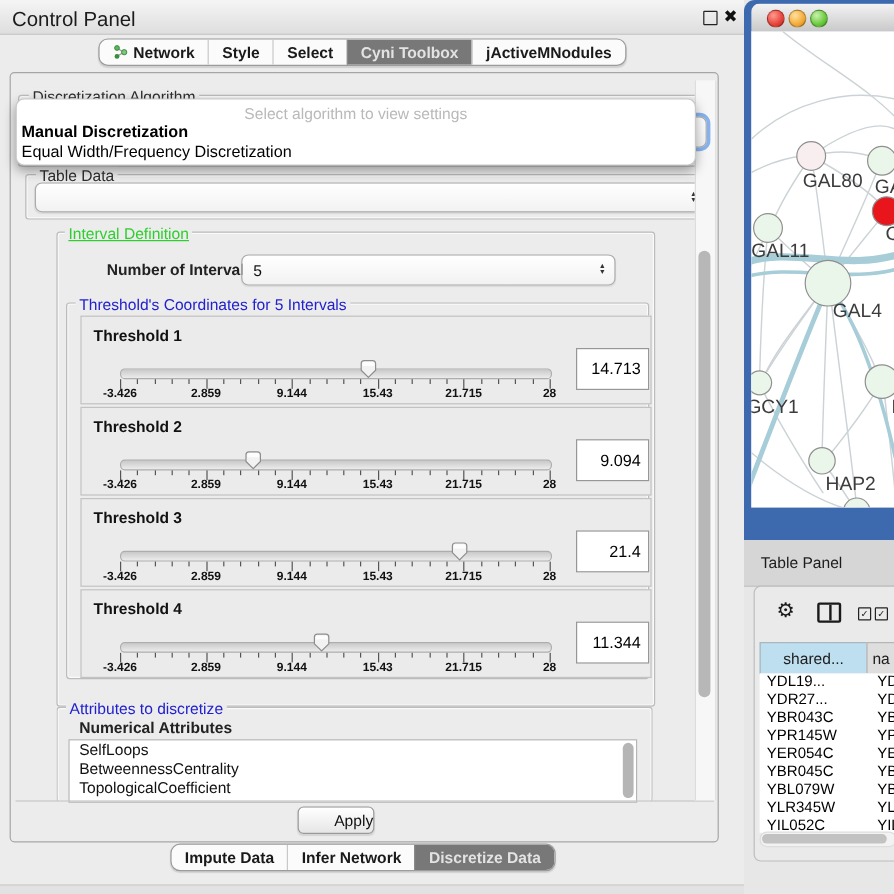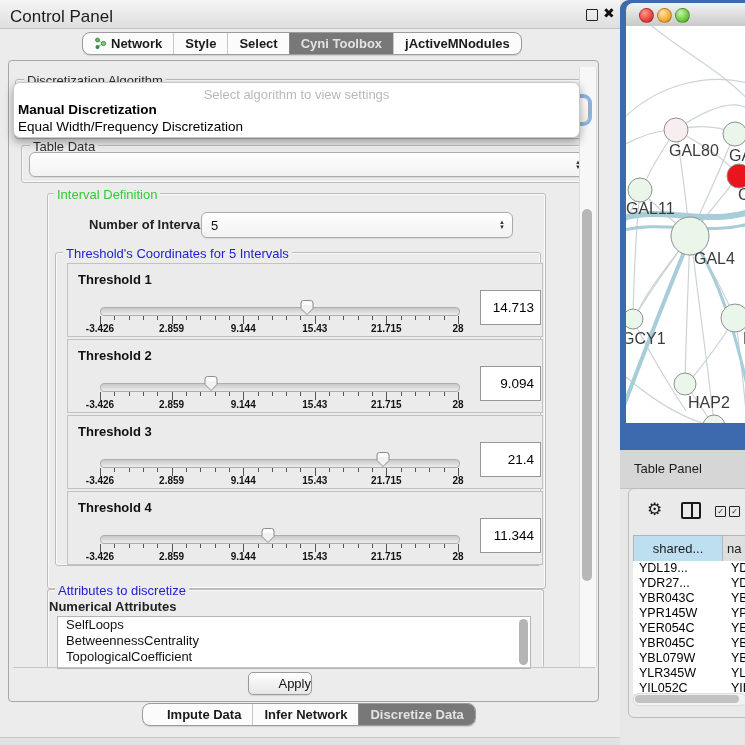--- a/index.html
+++ b/index.html
@@ -16,21 +16,21 @@
   #close-icon{position:absolute;left:603px;top:5px;font-size:14px;font-weight:bold;color:#111;}
 
   
   .tabstrip{position:absolute;display:flex;height:21px;border:1px solid #9c9c9c;border-radius:8px;
             overflow:hidden;background:#fbfbfb;box-shadow:0 1px 1px rgba(0,0,0,.12);}
   .tabstrip .tab{padding:0 11px;line-height:21px;font-size:13px;font-weight:bold;color:#1a1a1a;
                  border-left:1px solid #c8c8c8;display:flex;align-items:center;gap:4px;white-space:nowrap;}
   .tabstrip .tab:first-child{border-left:none;}
   .tabstrip .tab.selected{background:#787878;color:#e3e3e3;border-left-color:#8a8a8a;}
   #top-tabs{left:82px;top:32px;text-align:center;}
-  #bottom-tabs{left:142px;top:703px;padding-left:13px;}
+  #bottom-tabs{left:142px;top:703px;}
 
   
   #main-panel{position:absolute;left:8px;top:60px;width:589px;height:640px;background:#ececec;
               border:1px solid #a6a6a6;border-radius:4px;}
   #viewport-edge{position:absolute;left:12px;top:666px;width:582px;height:0;border-top:1px solid #c5c5c5;}
 
   
   .gbox{position:absolute;border:1px solid #bcbcbc;border-radius:3px;box-shadow:inset 0 0 0 1px #fafafa;}
   .gbox-label{position:absolute;font-size:13px;background:#ececec;padding:0 3px;white-space:nowrap;}
   .lbl-dark{color:#2e2e2e;}
@@ -167,21 +167,21 @@
       <span class="gbox-label lbl-dark" style="left:8px;top:-7px;">Table Data</span>
     </div>
     <div class="combo" style="left:20px;top:91px;width:527px;height:23px;">
       <span class="arrows">
           <span>▲</span>
           <span>▼</span>
         </span>
     </div>
 
     <div class="gbox" style="left:38px;top:132px;width:497px;height:394px;">
-      <span class="gbox-label lbl-green" style="left:6px;top:-7px;">Interval Definition</span>
+      <span class="gbox-label lbl-green" style="left:6px;top:-7px;text-decoration:underline;">Interval Definition</span>
     </div>
     <span class="abs" style="left:80px;top:156px;font-size:13px;font-weight:bold;">Number of Intervals</span>
     <div class="combo" style="left:192px;top:151px;width:279px;height:24px;">
       <span>5</span>
       <span class="arrows">
           <span>▲</span>
           <span>▼</span>
         </span>
     </div>
 
@@ -367,21 +367,21 @@
             <b style="left: 286.4px;">21.715</b>
             <b style="left: 358px;">28</b>
           </div>
     <div class="th-value">11.344</div>
   </div>
       </div>
 
     <div class="gbox" style="left:38px;top:528px;width:495px;height:78px;border-bottom:none;">
       <span class="gbox-label lbl-blue" style="left:7px;top:-7px;">Attributes to discretize</span>
     </div>
-    <span class="abs" style="left:40px;top:538px;font-size:13px;font-weight:bold;">Numerical Attributes</span>
+    <span class="abs" style="left:57px;top:538px;font-size:13px;font-weight:bold;">Numerical Attributes</span>
     <div id="attr-list" style="top:555px;left:48px;">
       <div id="attr-items">
           <div class="item">SelfLoops</div>
           <div class="item">BetweennessCentrality</div>
           <div class="item">TopologicalCoefficient</div>
         </div>
       <div id="attr-scroll"></div>
     </div>
 
     <div id="viewport-edge" style="left:4px;top:606px;"></div>

